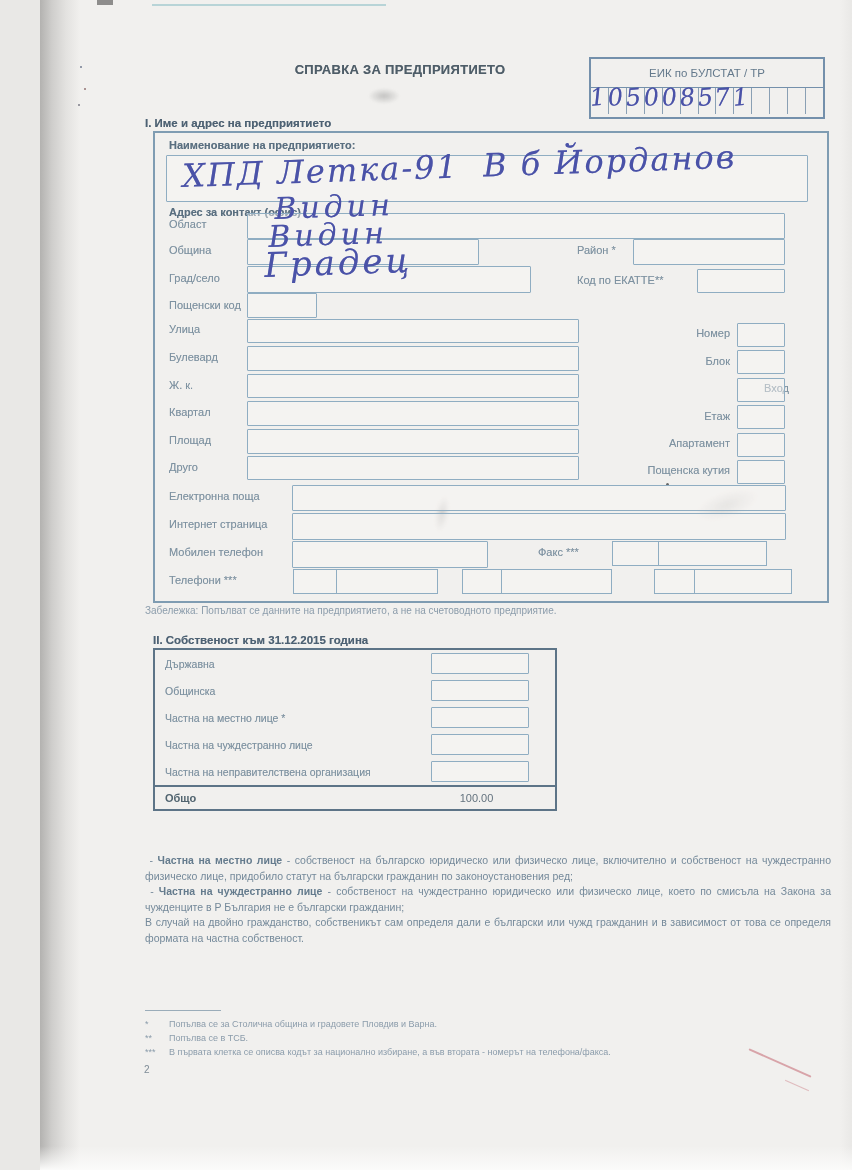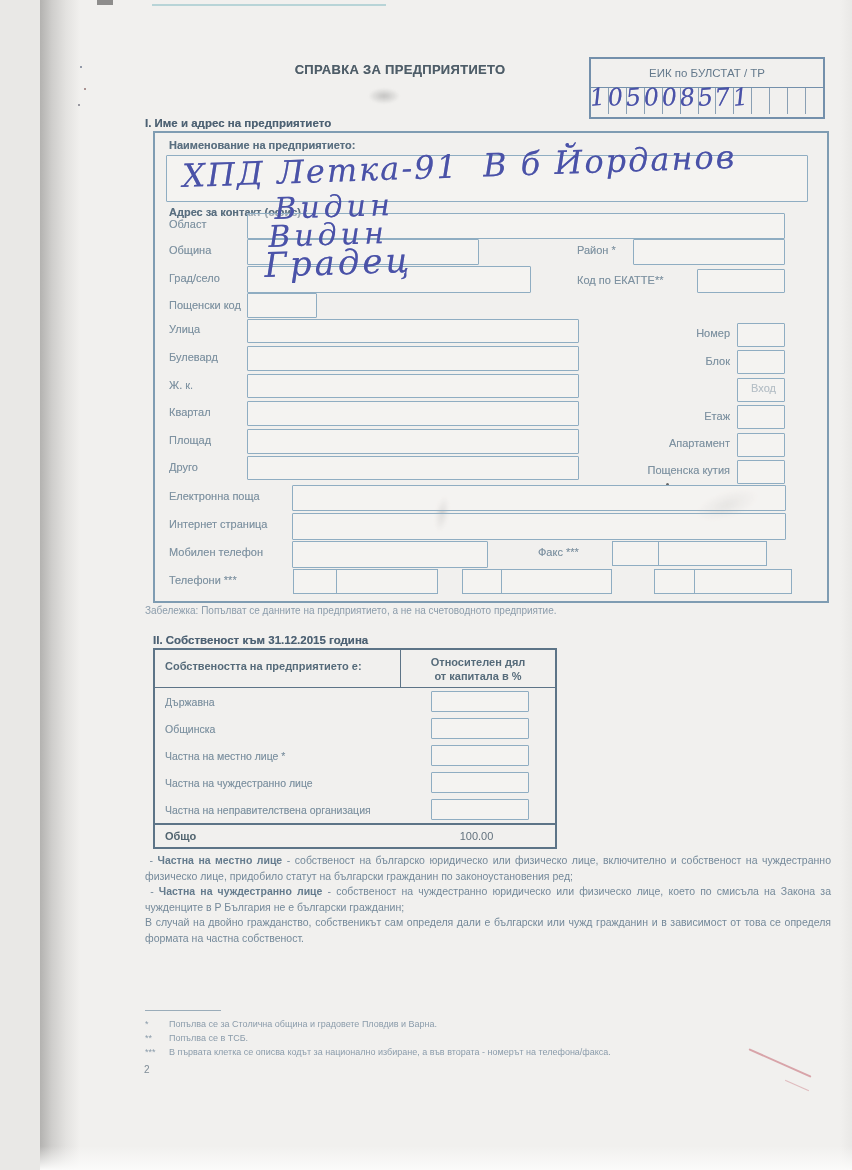--- a/index.html
+++ b/index.html
@@ -162,21 +162,21 @@
     <div class="lb rlb" style="left:425px;top:194px;width:150px;">Номер</div>
     <div class="fld" style="left:582px;top:190px;width:46px;height:22px;"></div>
 
     <div class="lb" style="left:14px;top:218px;">Булевард</div>
     <div class="fld" style="left:92px;top:213px;width:330px;height:23px;"></div>
     <div class="lb rlb" style="left:425px;top:222px;width:150px;">Блок</div>
     <div class="fld" style="left:582px;top:217px;width:46px;height:22px;"></div>
 
     <div class="lb" style="left:14px;top:246px;">Ж. к.</div>
     <div class="fld" style="left:92px;top:241px;width:330px;height:22px;"></div>
-    <div class="lb rlb" style="left:427px;top:249px;width:150px;padding-left:44px;">Вход</div>
+    <div class="lb rlb" style="left:440px;top:249px;width:150px;padding-left:44px;">Вход</div>
     <div class="fld" style="left:582px;top:245px;width:46px;height:22px;"></div>
 
     <div class="lb" style="left:14px;top:273px;">Квартал</div>
     <div class="fld" style="left:92px;top:268px;width:330px;height:23px;"></div>
     <div class="lb rlb" style="left:425px;top:277px;width:150px;">Етаж</div>
     <div class="fld" style="left:582px;top:272px;width:46px;height:22px;"></div>
 
     <div class="lb" style="left:14px;top:301px;">Площад</div>
     <div class="fld" style="left:92px;top:296px;width:330px;height:23px;"></div>
     <div class="lb rlb" style="left:425px;top:304px;width:150px;">Апартамент</div>
@@ -214,27 +214,20 @@
       <div class="c1" style="width:39px;"></div>
       <div class="c2"></div>
     </div>
   </div>
 
   <div class="note">Забележка: Попълват се данните на предприятието, а не на счетоводното предприятие.</div>
 
   <div class="sech" style="left:113px;top:634px;">II. Собственост към 31.12.2015 година</div>
 
   <div class="tbl">
-    <div class="tbl-head">
-      <div class="tbl-c1">Собствеността на предприятието е:</div>
-      <div class="tbl-c2">
-        <div>Относителен дял</div>
-        <div>от капитала в %</div>
-      </div>
-    </div>
     <div class="tbl-row">
       <span class="lb">Държавна</span>
       <div class="fld"></div>
     </div>
     <div class="tbl-row">
       <span class="lb">Общинска</span>
       <div class="fld"></div>
     </div>
     <div class="tbl-row">
       <span class="lb">Частна на местно лице *</span>

